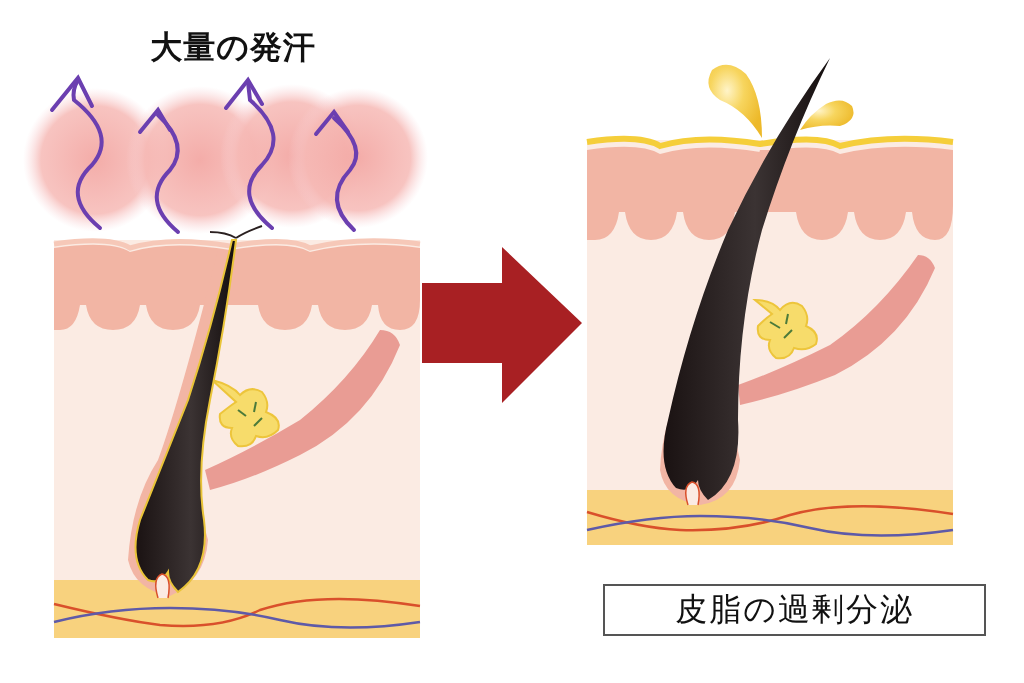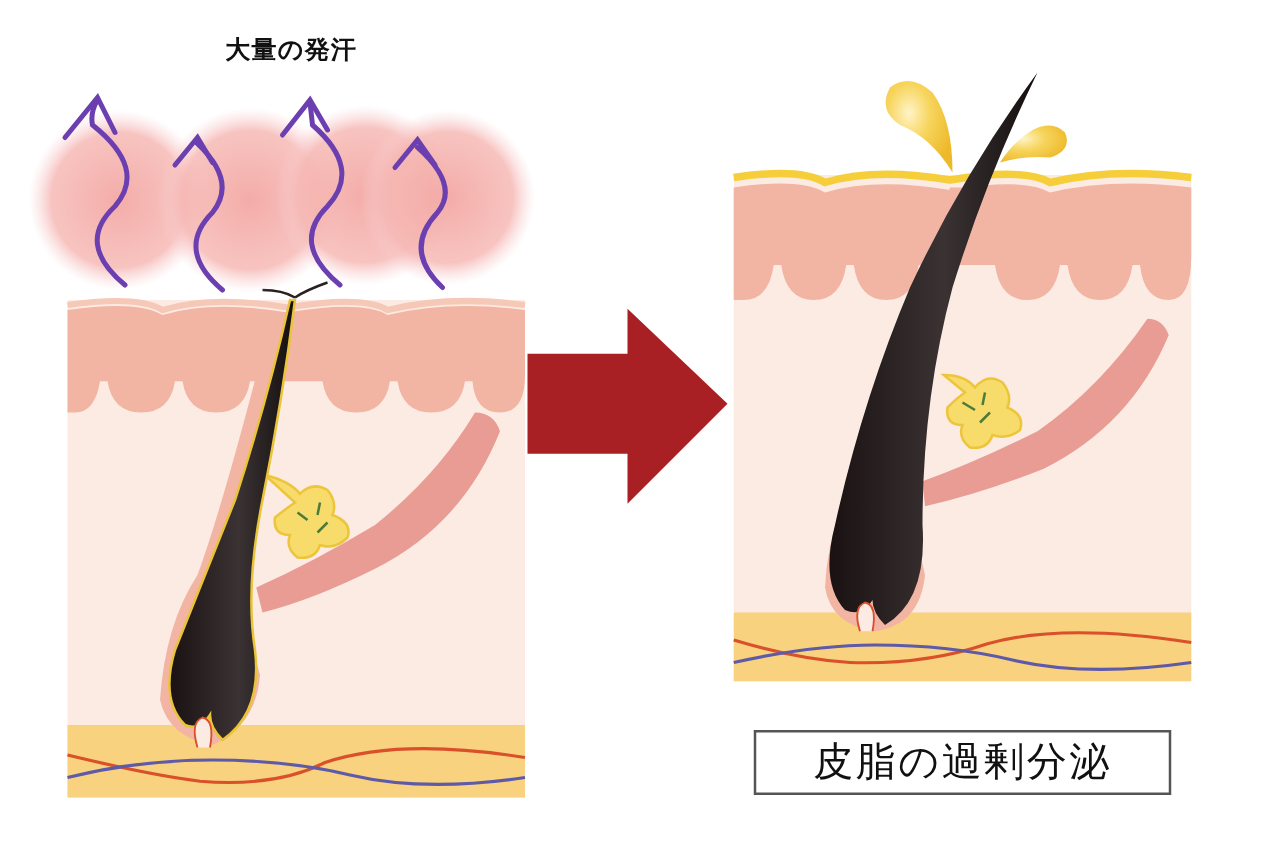--- a/index.html
+++ b/index.html
@@ -1,18 +1,18 @@
 <!DOCTYPE html>
 <html><head>
 <meta charset="utf-8">
 <style>
   html,body{margin:0;padding:0;background:#fff;}
   body{width:1024px;height:683px;position:relative;overflow:hidden;font-family:"DejaVu Sans",sans-serif;}
-  .title{position:absolute;left:128px;top:26px;width:210px;text-align:center;font-size:20px;font-weight:bold;color:#111;letter-spacing:1px;}
-  .caption{position:absolute;left:603px;top:584px;width:334px;height:52px;border:2px solid #555;box-sizing:border-box;display:flex;align-items:center;justify-content:center;font-size:32px;color:#111;letter-spacing:2px;background:#fff;}
+  .title{position:absolute;left:128px;top:26px;width:210px;text-align:center;font-size:32px;font-weight:bold;color:#111;letter-spacing:1px;}
+  .caption{position:absolute;left:603px;top:584px;width:383px;height:52px;border:2px solid #555;box-sizing:border-box;display:flex;align-items:center;justify-content:center;font-size:32px;color:#111;letter-spacing:2px;background:#fff;}
   svg{position:absolute;left:0;top:0;}
 </style>
 </head>
 <body>
 
 <svg width="1024" height="683" viewBox="0 0 1024 683">
   <defs>
     <radialGradient id="cloud" cx="50%" cy="50%" r="50%">
       <stop offset="0%" stop-color="#F3A8A4" stop-opacity="0.95"></stop>
       <stop offset="75%" stop-color="#F6B9B5" stop-opacity="0.85"></stop>

